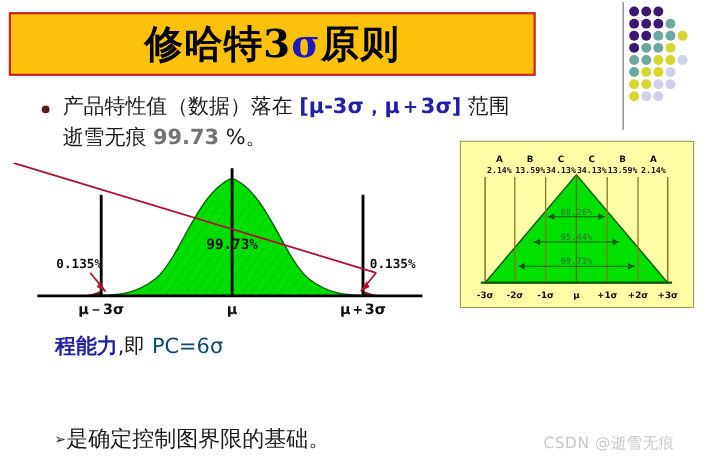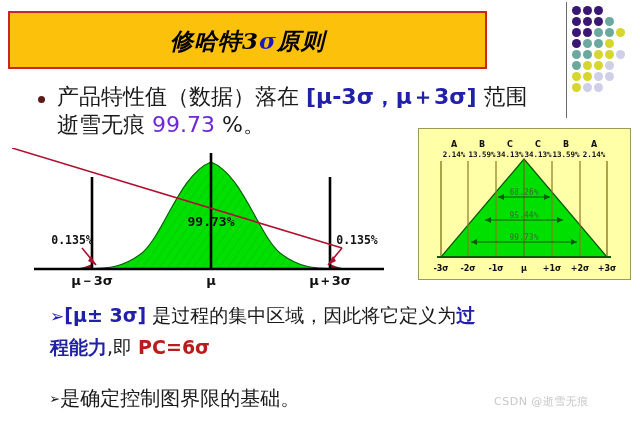--- a/index.html
+++ b/index.html
@@ -25,27 +25,26 @@
     height: 58px;
     background: #fcc20b;
     border: 2px solid #c9252b;
     box-sizing: border-box;
     display: flex;
     align-items: center;
     justify-content: center;
   }
   #title-text {
     font-family: "DejaVu Serif", "Liberation Serif", serif;
-    font-size: 23px;
+    font-size: 35px;
     font-weight: bold;
     color: #000000;
     letter-spacing: 1px;
     white-space: nowrap;
     line-height: 1;
-    font-style: italic;
   }
   #title-text .sigma-blue {
     color: #1d18c4;
   }
 
   
   #dot-grid {
     position: absolute;
     left: 572px;
     top: 6px;
@@ -79,32 +78,32 @@
     left: 4px;
     top: 13px;
     width: 7px;
     height: 7px;
     border-radius: 50%;
     background: #5c1a1a;
   }
   #bullet-1 .lines {
     margin-left: 23px;
     font-family: "DejaVu Sans", "Liberation Sans", sans-serif;
-    font-size: 22px;
+    font-size: 19px;
     color: #1a1a1a;
     line-height: 28px;
     font-weight: 500;
   }
   .blue-bold {
     color: #2020a8;
     font-weight: bold;
   }
   .red-bold {
-    color: #6d28d9;
-    font-weight: normal;
+    color: #737373;
+    font-weight: bold;
   }
 
   
   #bellcurve-figure {
     position: absolute;
     left: 12px;
     top: 148px;
     width: 398px;
     height: 140px;
   }
@@ -133,22 +132,22 @@
     line-height: 31px;
     color: #1a1a1a;
     font-weight: 500;
   }
   #bullet-2 .arrow-mark {
     color: #2020a8;
     font-weight: bold;
     font-size: 17px;
   }
   .orange-bold {
-    color: #b91c1c;
-    font-weight: bold;
+    color: #0c4a6e;
+    font-weight: normal;
   }
 
   
   #bullet-3 {
     position: absolute;
     left: 50px;
     top: 385px;
     font-size: 20px;
     color: #1a1a1a;
     font-weight: 500;
@@ -158,21 +157,21 @@
     color: #1a1a1a;
     font-weight: bold;
     font-size: 17px;
   }
 
   
   #watermark {
     position: absolute;
     left: 494px;
     top: 394px;
-    font-size: 11px;
+    font-size: 14px;
     color: #c8c8c8;
     letter-spacing: 0.5px;
     white-space: nowrap;
   }
 </style>
 </head>
 <body>
 
 <div id="title-banner">
   <div id="title-text">
@@ -325,21 +324,20 @@
       <text x="77" y="142">-1σ</text>
       <text x="105" y="142">μ</text>
       <text x="133" y="142">+1σ</text>
       <text x="161" y="142">+2σ</text>
       <text x="188" y="142">+3σ</text>
     </g>
   </svg>
 </div>
 
 <div id="bullet-2">
-  <div><span class="arrow-mark">➢</span><span class="blue-bold">[μ± 3σ]</span><span> 是过程的集中区域，因此将它定义为</span><span class="blue-bold">过</span></div>
   <div><span class="blue-bold">程能力</span><span>,即 </span><span class="orange-bold">PC=6σ</span></div>
 </div>
 
 <div id="bullet-3">
   <span class="arrow-mark">➢</span><span>是确定控制图界限的基础。</span>
 </div>
 
 <div id="watermark">CSDN @逝雪无痕</div>
 
 </body></html>

